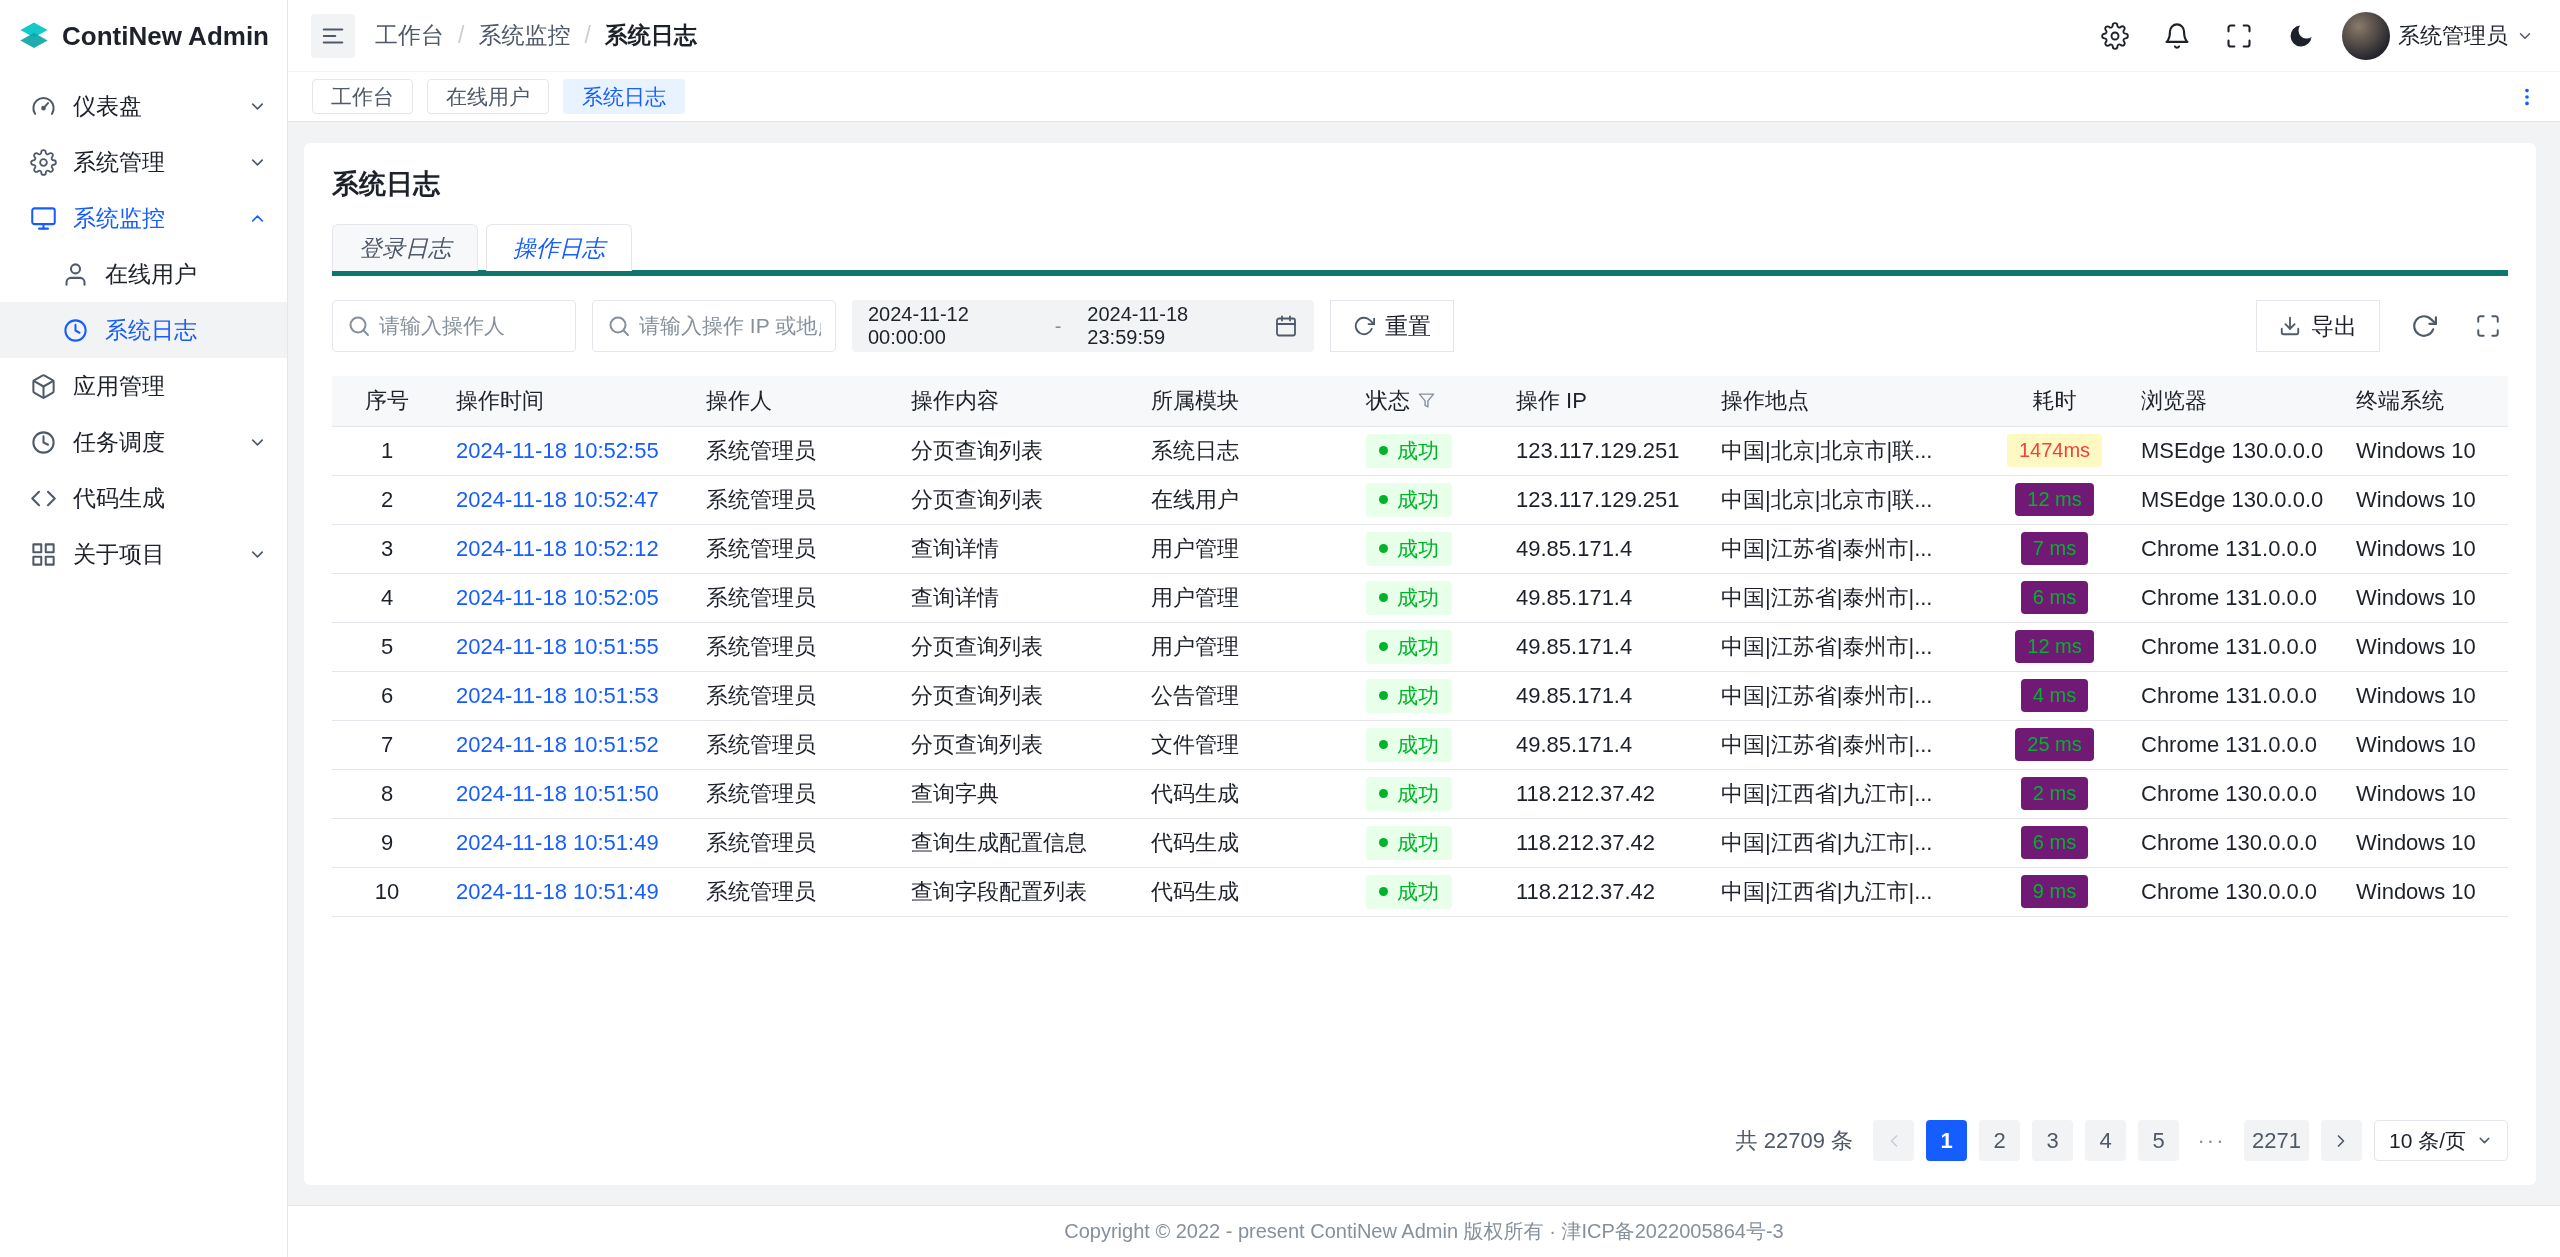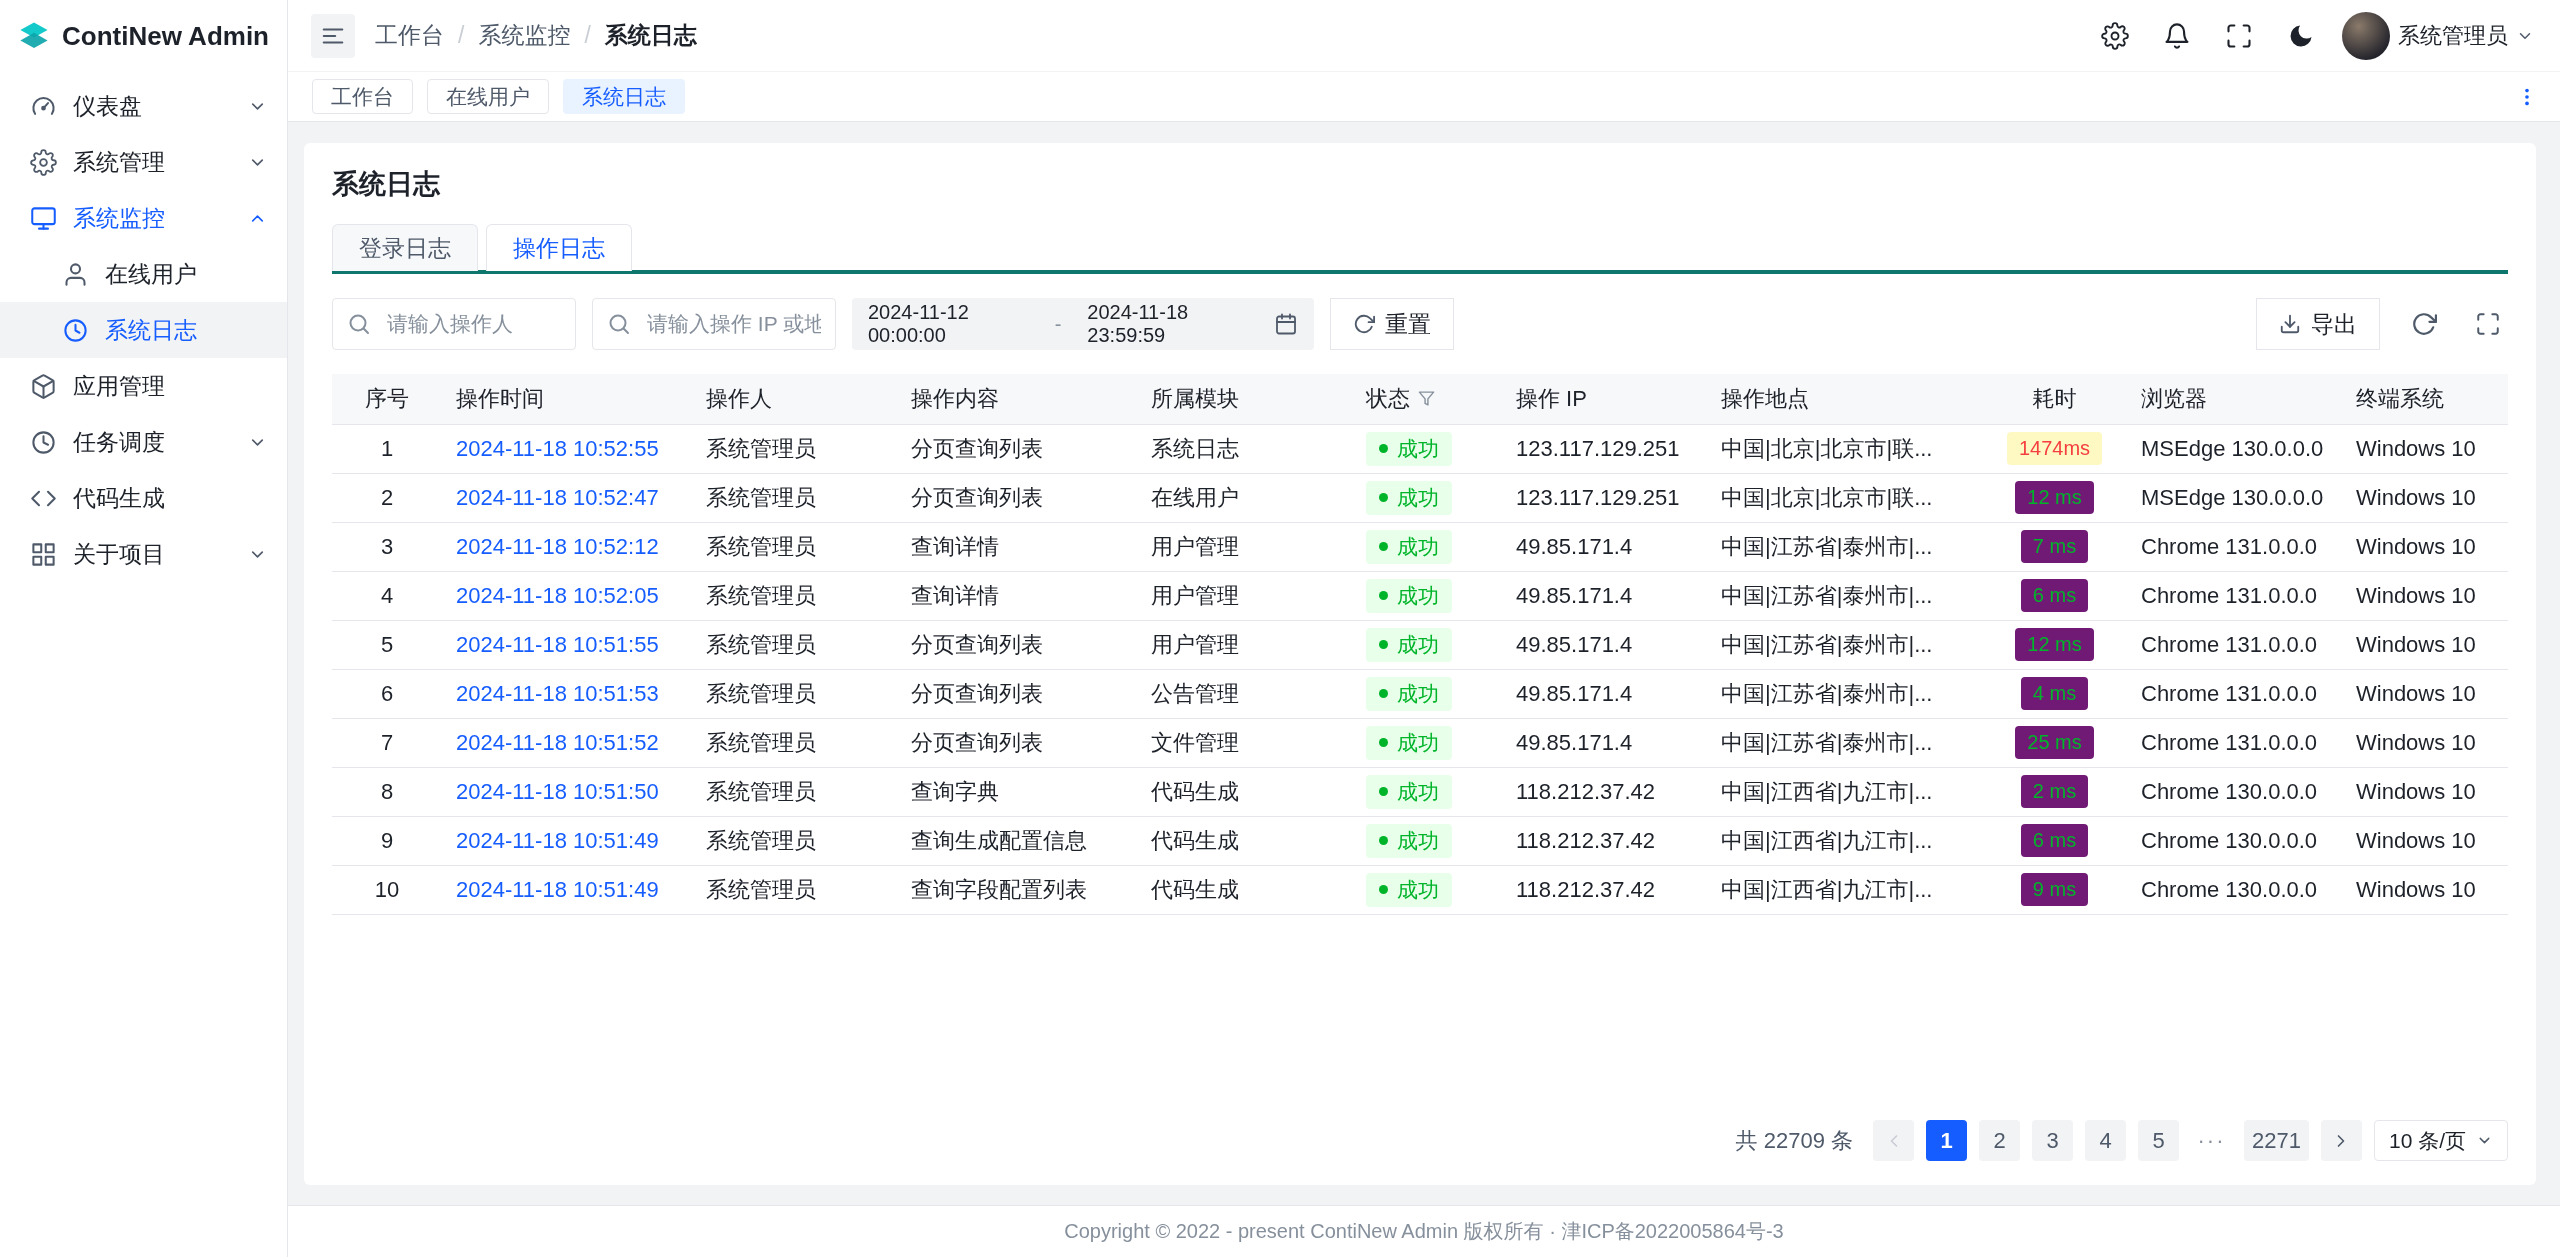--- a/index.html
+++ b/index.html
@@ -42,26 +42,26 @@
   .rtabs { height:49px; background:#fff; box-shadow:0 1px 0 #E5E6EB; display:flex; align-items:center; gap:14px; padding:0 24px; position:relative; flex-shrink:0; }
   .rtab { height:35px; padding:0 18px; display:flex; align-items:center; font-size:21px; color:#4E5969; background:#fff; border:1px solid #E5E6EB; border-radius:4px; white-space:nowrap; }
   .rtab.active { background:#E8F3FF; border-color:transparent; color:#165DFF; }
   .rtabs-more { position:absolute; right:18px; width:30px; height:30px; color:#165DFF; display:flex; align-items:center; justify-content:center; background:none; border:none; }
 
   
   .content { flex:1; min-height:0; padding:22px 24px 20px 16px; }
   .card { background:#fff; border-radius:6px; height:100%; padding:26px 28px 24px; display:flex; flex-direction:column; }
   .page-title { font-size:27px; font-weight:bold; color:#1D2129; line-height:30px; }
 
-  .card-tabs { margin-top:24px; display:flex; border-bottom:4px solid #0f766e; }
+  .card-tabs { margin-top:24px; display:flex; border-bottom:6px solid #0f766e;font-style:italic; }
   .ctab { height:47px; padding:0 26px; display:flex; align-items:center; font-size:23px; color:#4E5969; background:#F7F8FA; border:1px solid #E5E6EB; border-bottom:none; border-radius:6px 6px 0 0; margin-right:8px; position:relative; top:1px; white-space:nowrap; }
   .ctab.active { background:#fff; color:#165DFF; font-weight:500; }
 
   .filters { margin-top:24px; display:flex; align-items:center; gap:16px; }
-  .search-input { width:244px; height:52px; border:1px solid #E5E6EB; border-radius:4px; background:#fff; display:flex; align-items:center; gap:16px; padding:0 14px; color:#86909C; }
+  .search-input { width:244px; height:52px; border:1px solid #E5E6EB; border-radius:4px; background:#fff; display:flex; align-items:center; gap:8px; padding:0 14px; color:#86909C; }
   .search-input svg { flex-shrink:0; }
   .search-input input { border:none; outline:none; width:100%; font-size:21px; color:#1D2129; background:transparent; font-family:inherit; }
   .search-input input::placeholder { color:#86909C; }
   .date-range { height:52px; width:462px; background:#F2F3F5; border-radius:4px; display:flex; align-items:center; justify-content:space-between; gap:26px; padding:0 16px; font-size:20px; color:#1D2129; }
   .date-range .dsep { color:#86909C; }
   .date-range svg { color:#4E5969; flex-shrink:0; }
   .btn { height:52px; border:1px solid #E5E6EB; background:#fff; border-radius:0; display:inline-flex; align-items:center; gap:10px; padding:0 22px; font-size:23px; color:#1D2129; font-family:inherit; white-space:nowrap; }
   .btn svg { color:#4E5969; }
   .right-tools { margin-left:auto; display:flex; align-items:center; gap:24px; }
   .icon-btn { width:40px; height:40px; display:flex; align-items:center; justify-content:center; color:#4E5969; background:none; border:none; }

